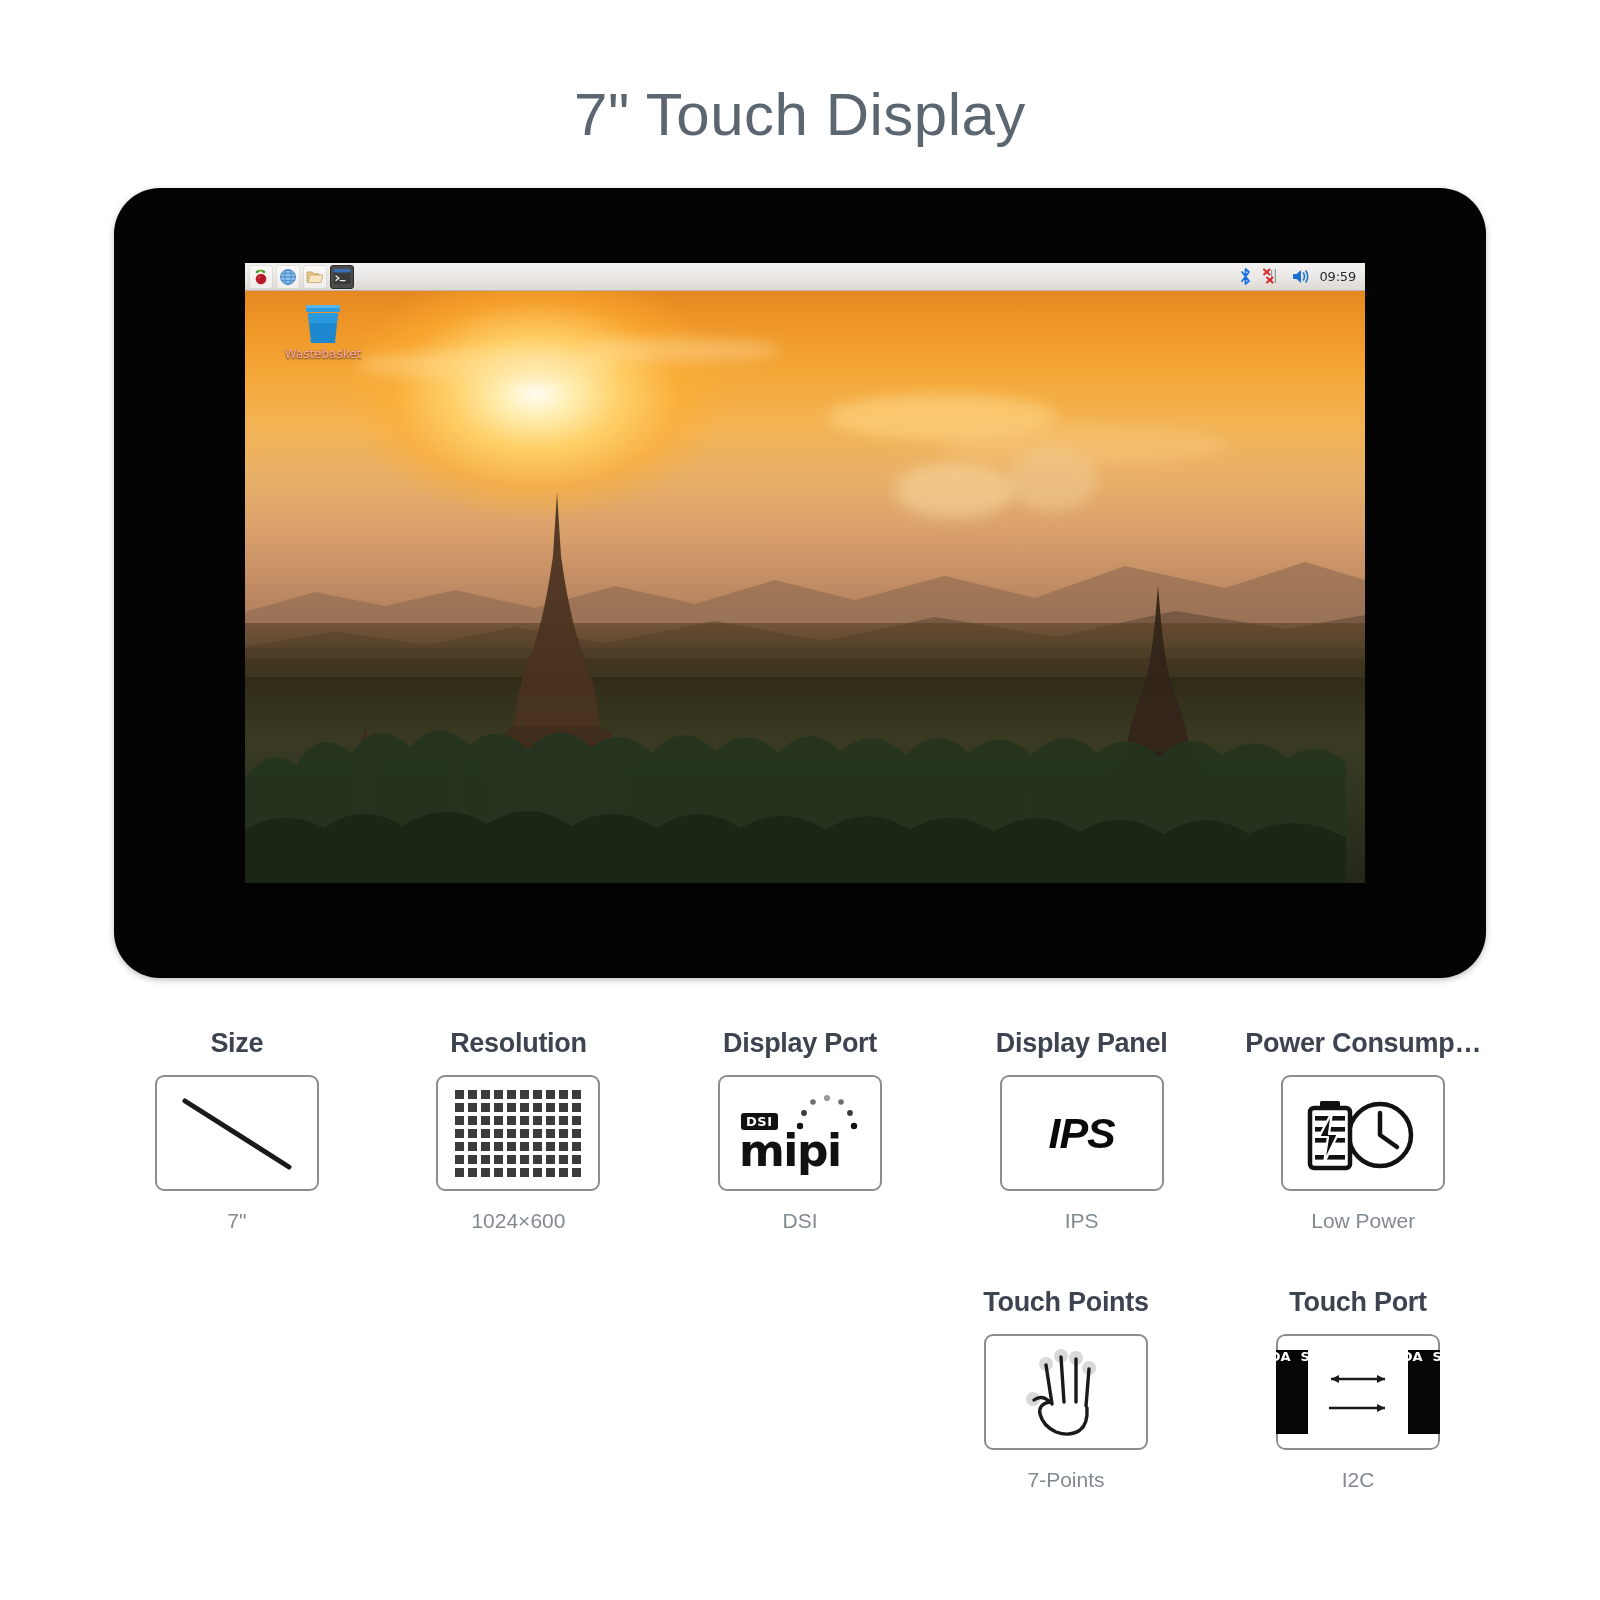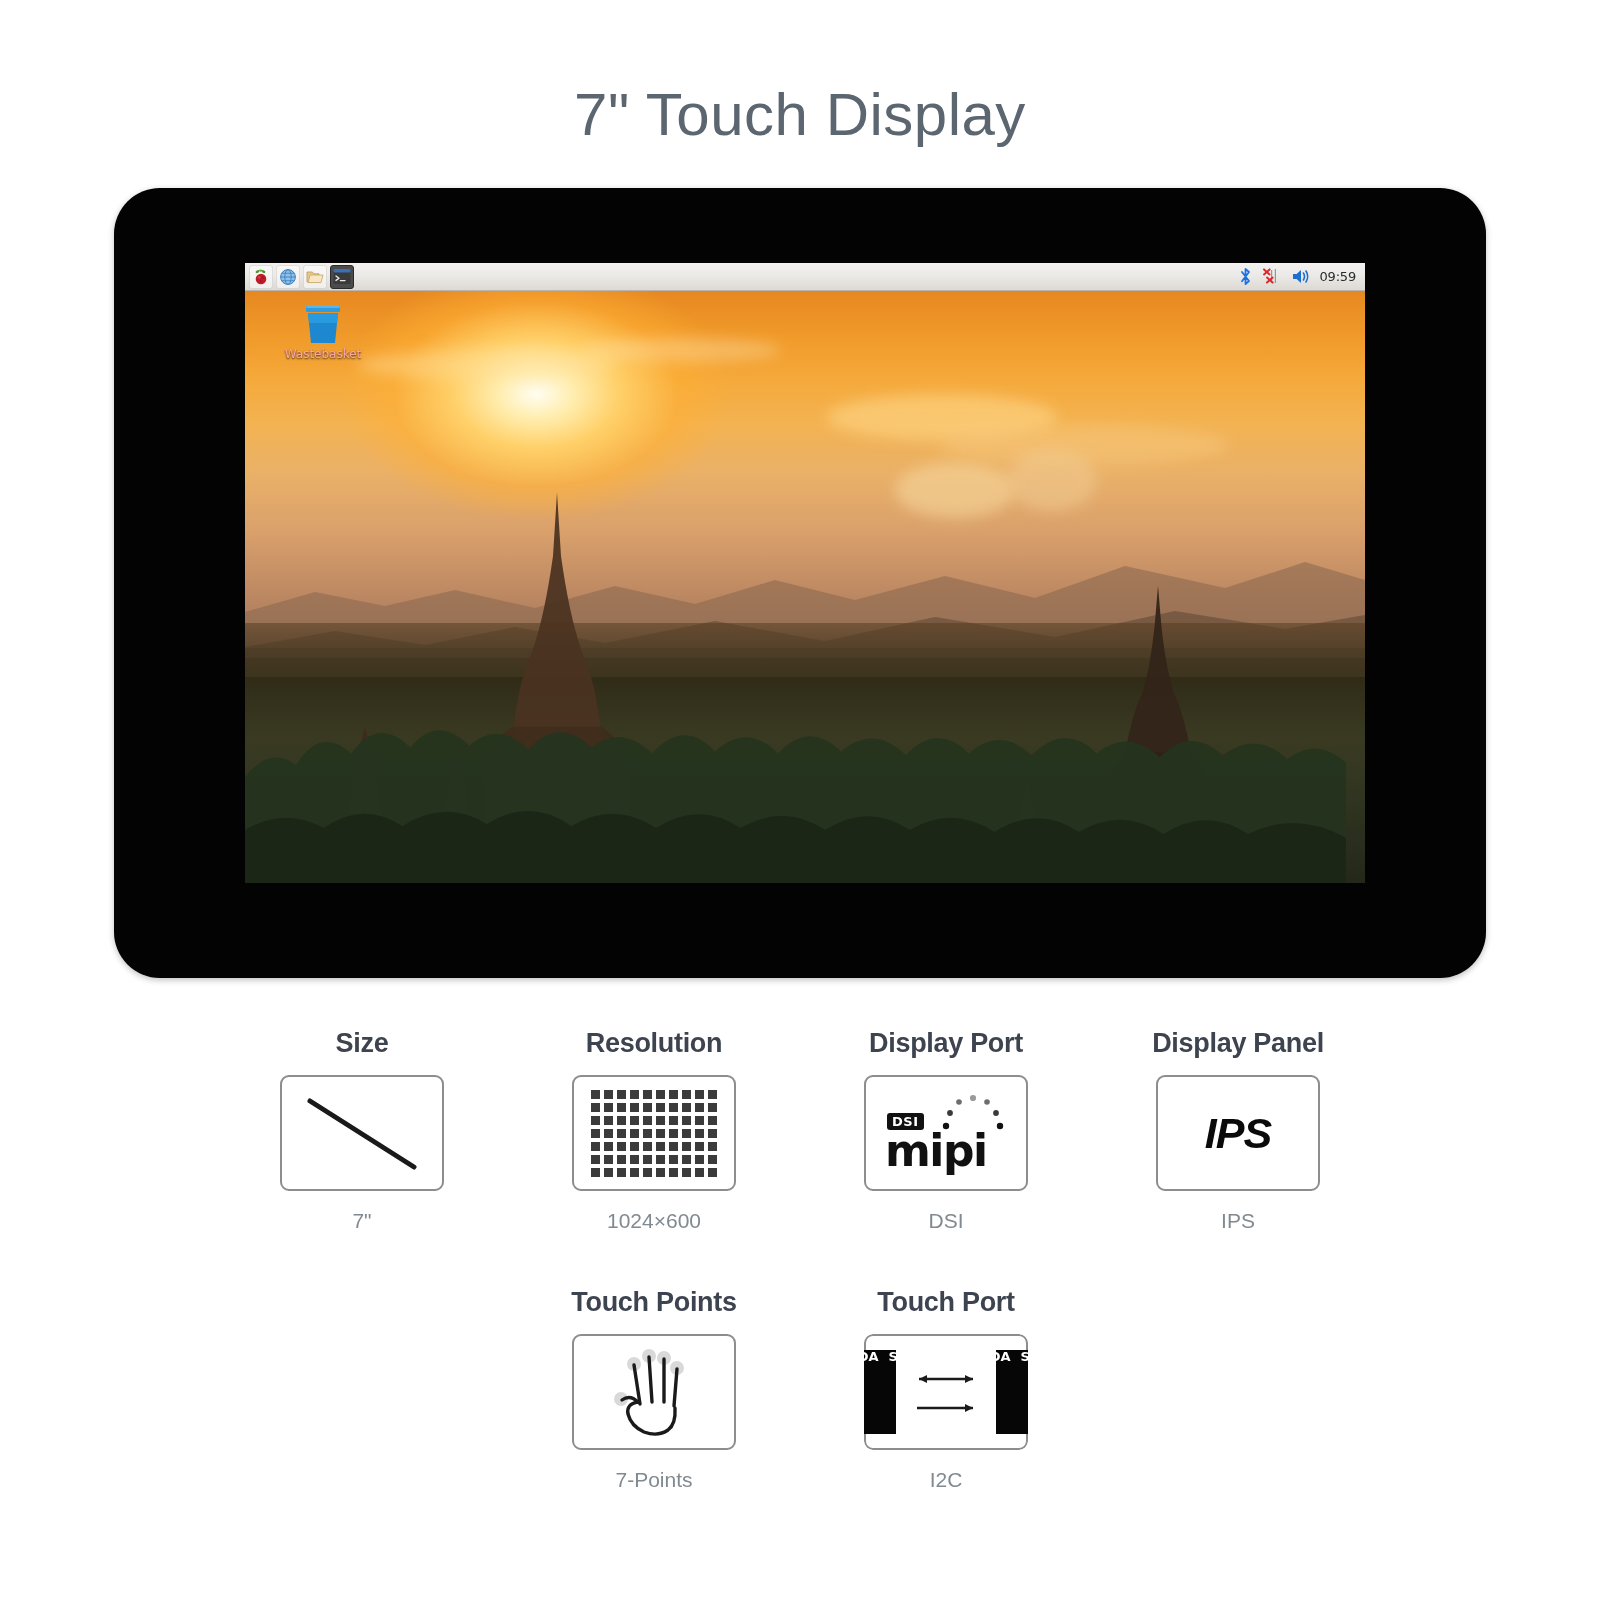--- a/index.html
+++ b/index.html
@@ -138,21 +138,21 @@
     white-space: nowrap;
   }
 
   
   .features {
     margin-top: 50px;
     padding: 0 96px;
   }
   .feat-row {
     display: flex;
-    justify-content: center;
+    justify-content: flex-end;
   }
   .feat-row.row1 { gap: 0px; }
   .feat-row.row2 { margin-top: 54px; gap: 0px; }
   .feat-cell {
     width: 292px;
     display: flex;
     flex-direction: column;
     align-items: center;
   }
   .feat-row.row2 .feat-cell { width: 292px; }
@@ -491,20 +491,39 @@
     </div>
 
     <div class="feat-cell">
       <div class="feat-title">Display Panel</div>
       <div class="feat-box">
         <span class="ips-text">IPS</span>
       </div>
       <div class="feat-caption">IPS</div>
     </div>
 
+    <div class="feat-cell">
+      <div class="feat-title">Power Consump…</div>
+      <div class="feat-box">
+        <svg width="130" height="96" viewBox="0 0 130 96">
+
+          <circle cx="82" cy="50" r="31" fill="#fff" stroke="#111" stroke-width="4.5"></circle>
+          <path d="M82,28 L82,50 L99,62" fill="none" stroke="#111" stroke-width="4.5" stroke-linecap="round" stroke-linejoin="round"></path>
+
+          <rect x="22" y="16" width="20" height="7" rx="1.6" fill="#111"></rect>
+          <rect x="12" y="23" width="40" height="60" rx="4" fill="#fff" stroke="#111" stroke-width="4.5"></rect>
+          <rect x="17" y="31" width="30" height="4.6" fill="#111"></rect>
+          <rect x="17" y="42" width="30" height="4.6" fill="#111"></rect>
+          <rect x="17" y="53" width="30" height="4.6" fill="#111"></rect>
+          <rect x="17" y="70" width="30" height="4.6" fill="#111"></rect>
+          <path d="M34,27 L21,52 L30,52 L26,78 L40,49 L31,49 Z" fill="#111" stroke="#fff" stroke-width="2.2" stroke-linejoin="round"></path>
+        </svg>
+      </div>
+      <div class="feat-caption">Low Power</div>
+    </div>
 
   </div>
 
   <div class="feat-row row2">
 
 
     <div class="feat-cell">
       <div class="feat-title">Touch Points</div>
       <div class="feat-box">
         <svg width="100" height="100" viewBox="0 0 100 100">

